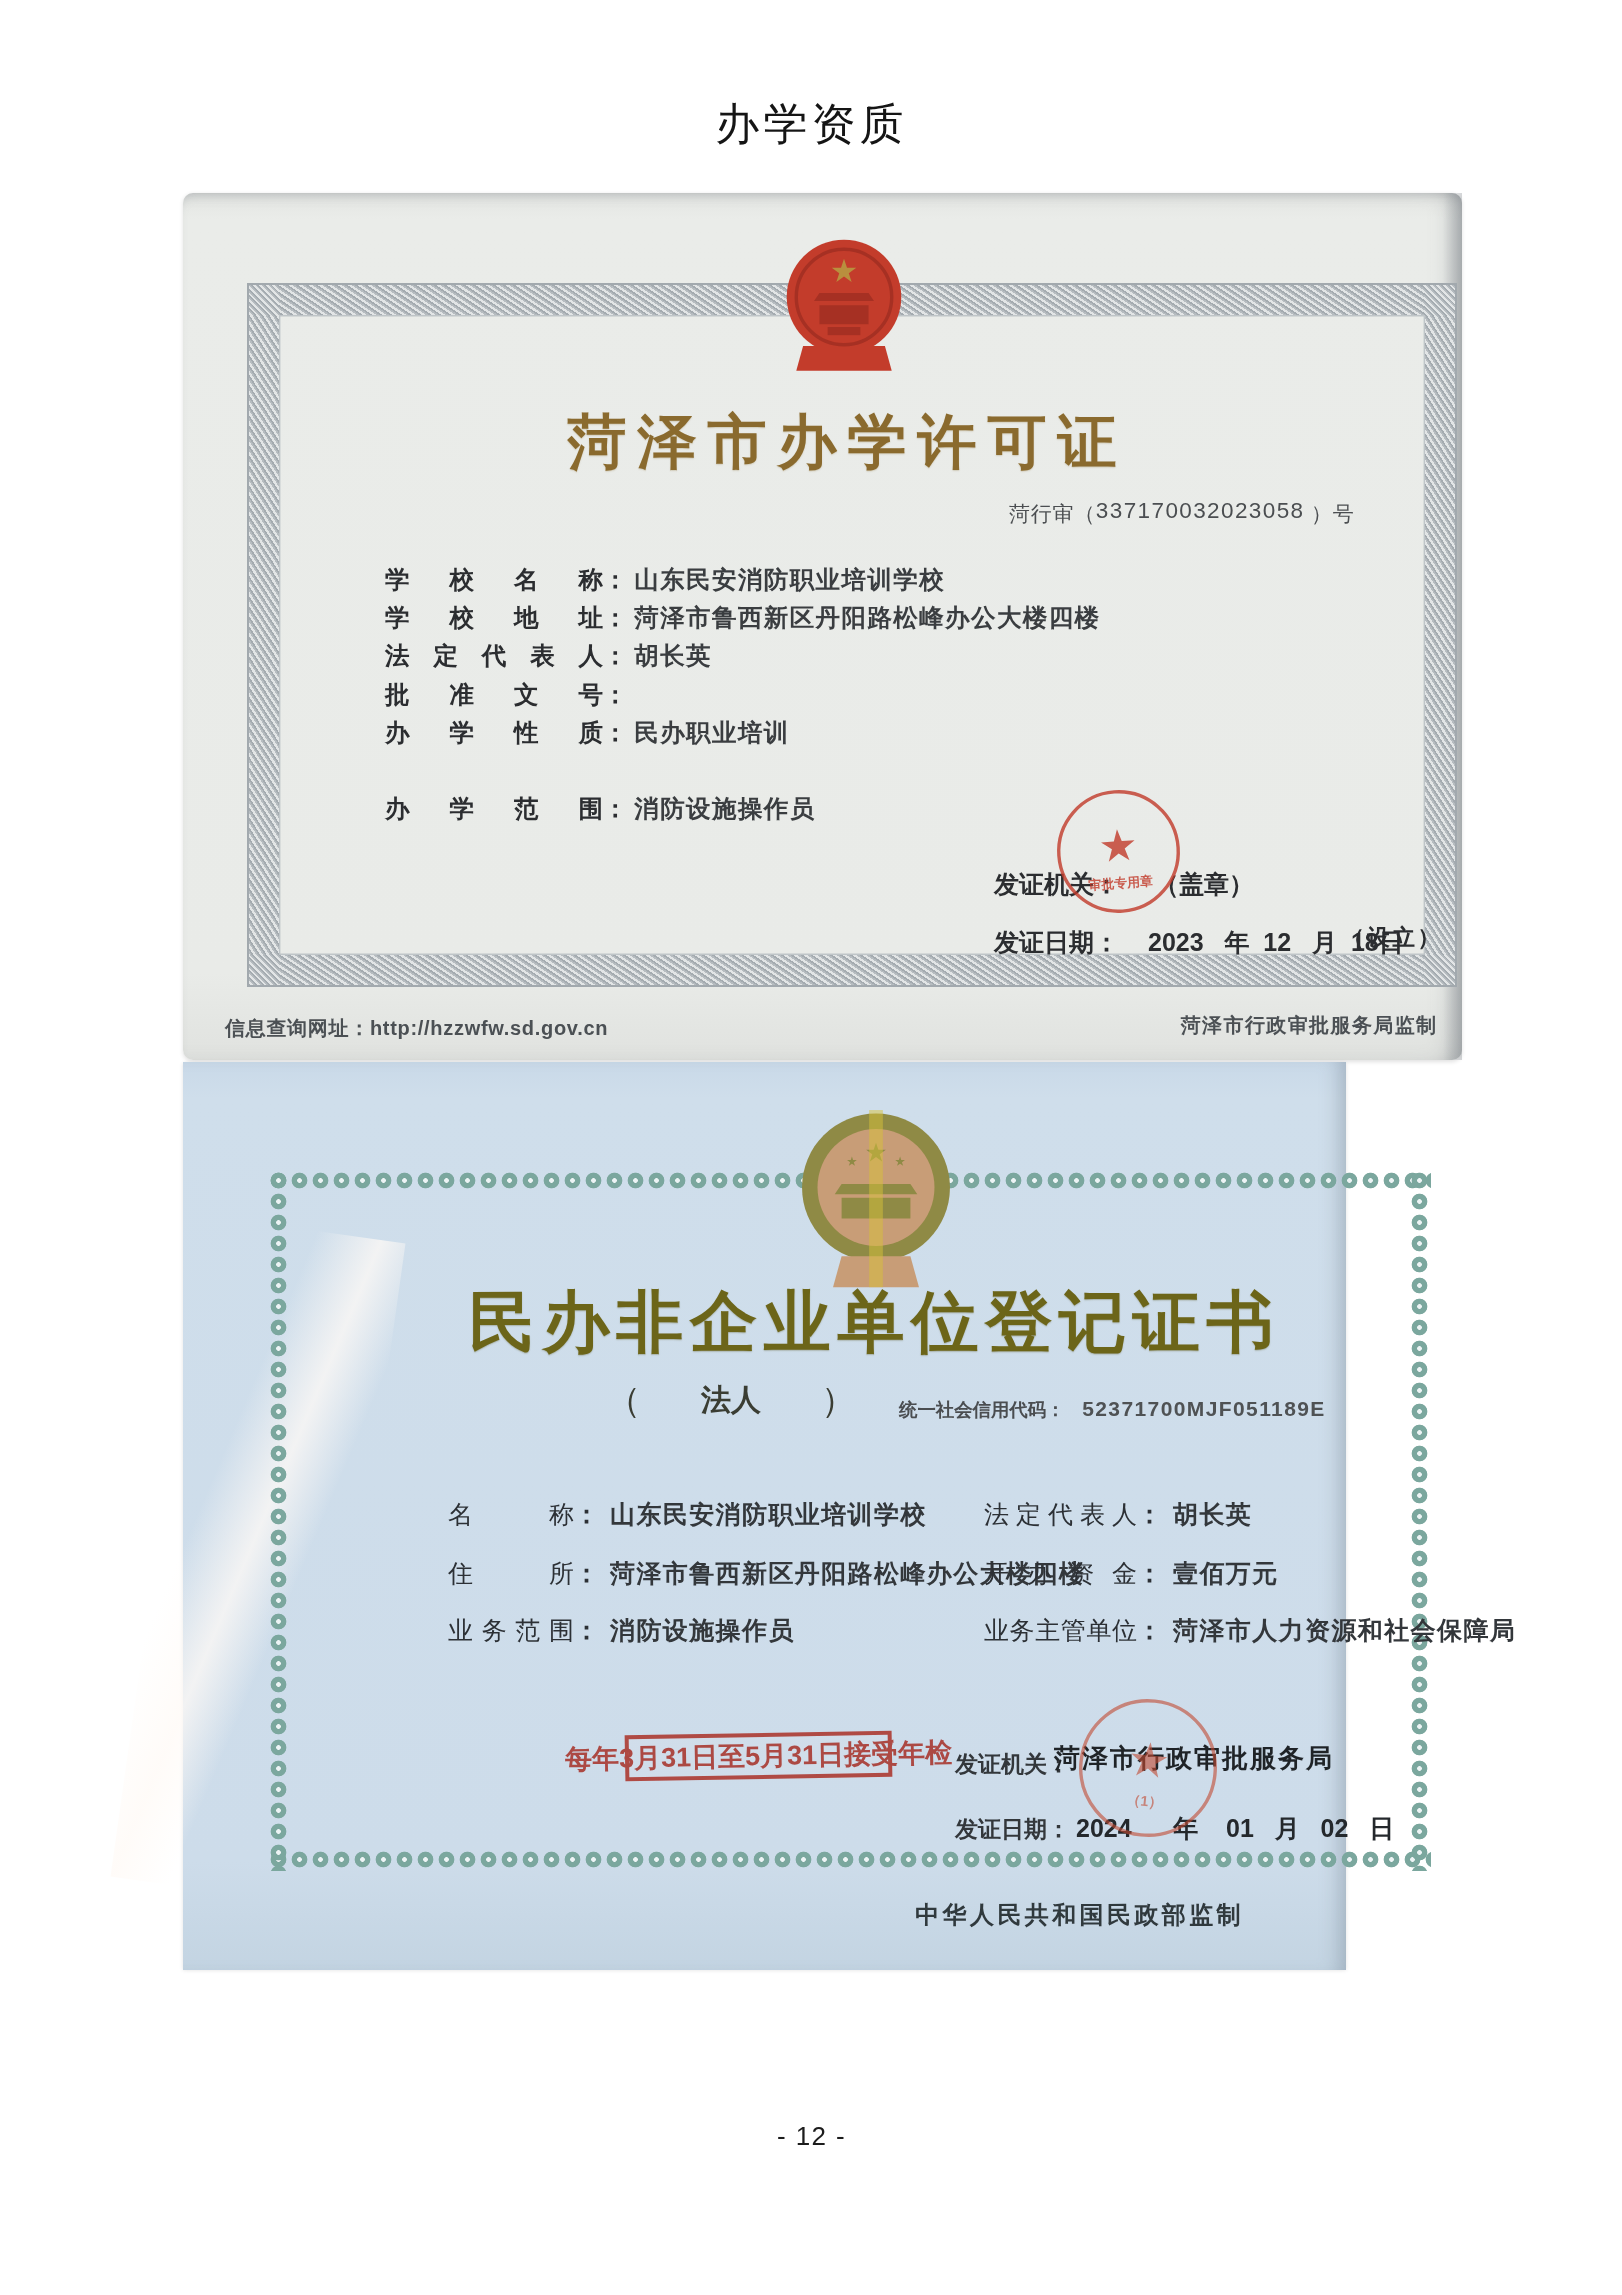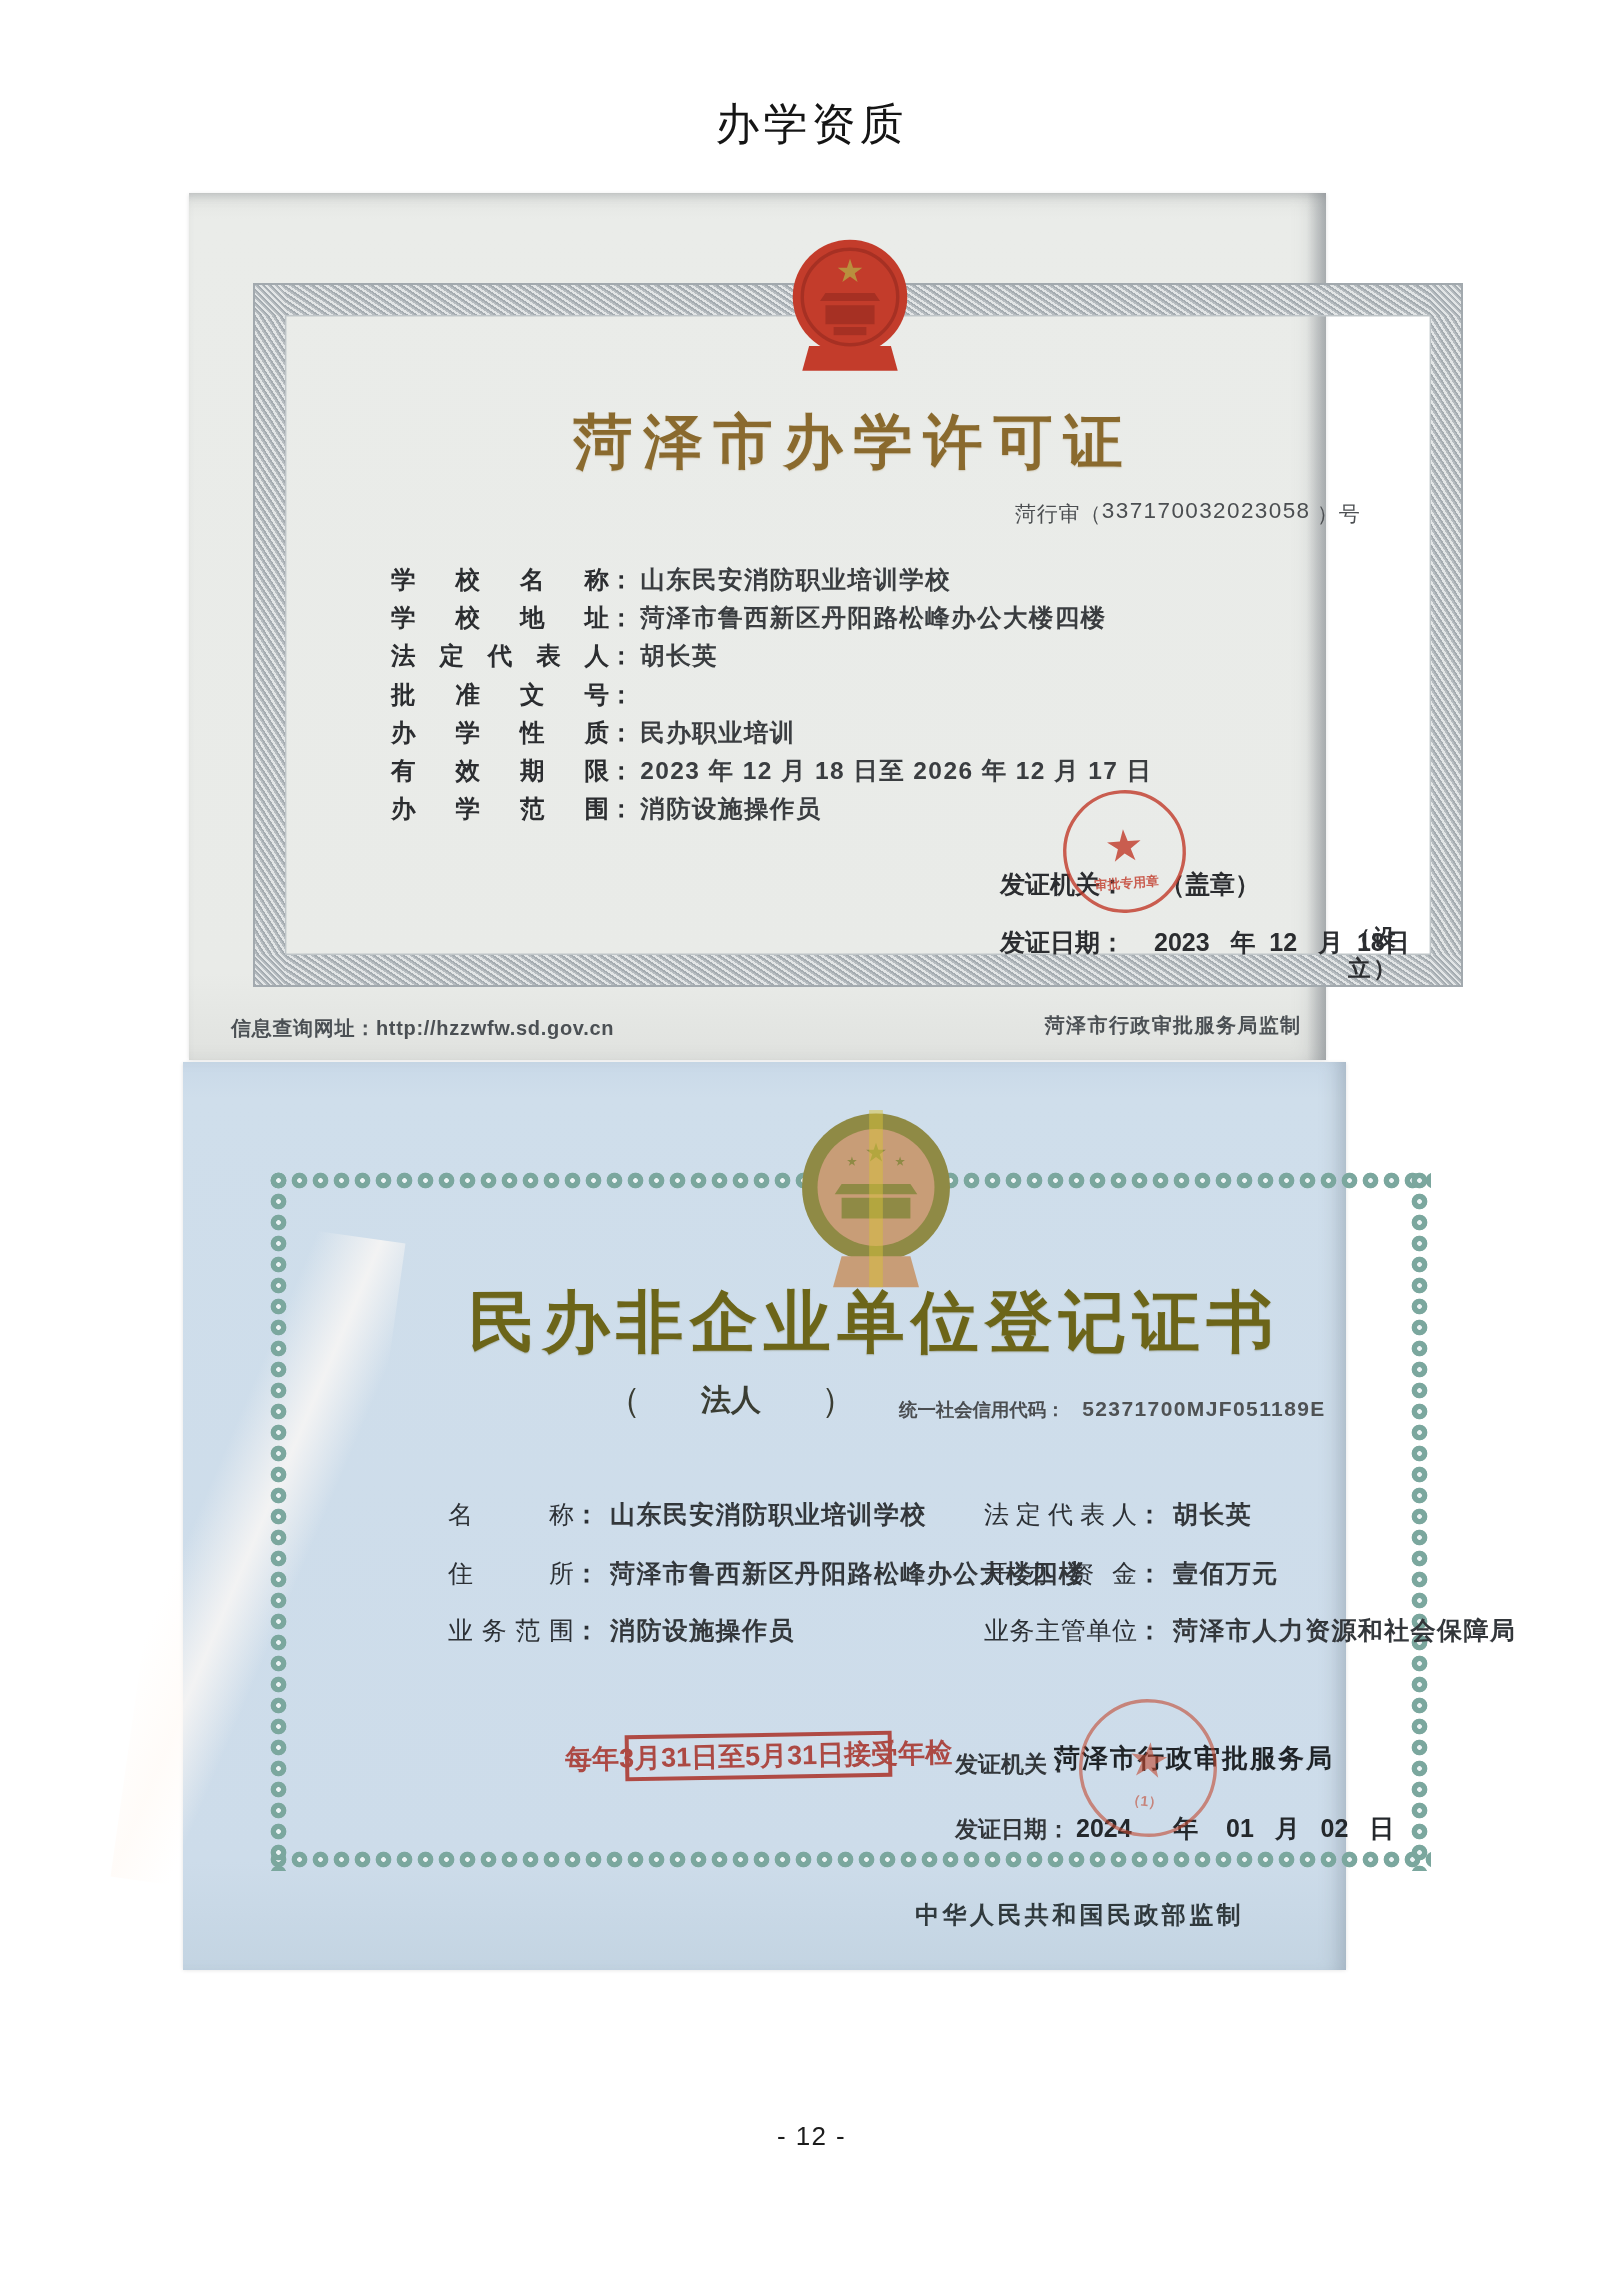--- a/index.html
+++ b/index.html
@@ -6,25 +6,25 @@
   body { background:#ffffff; font-family:"Liberation Sans", sans-serif; }
   .page { position:relative; width:1623px; height:2295px; background:#ffffff; overflow:hidden;padding-left:16px; }
 
   .header-title { position:absolute; top:95px; left:0; width:100%; text-align:center;
     font-size:44px; color:#151515; letter-spacing:4.1px; }
 
   .page-num { position:absolute; top:2121px; left:0; width:100%; text-align:center;
     font-size:26px; color:#1c1c1c; letter-spacing:1.4px; }
 
   
-  .cert1 { position:absolute; left:189px; top:193px; width:1137px; height:867px;
+  .cert1 { position:absolute; left:183px; top:193px; width:1279px; height:867px;
     background:linear-gradient(180deg,#e3e5e2 0,#eaece9 3%,#e9ebe8 90%,#e0e2df 100%);
     box-shadow: inset -20.4px 0 23px -13.6px rgba(110,116,122,.5),
                 inset 0 8.2px 11px -6.8px rgba(110,116,122,.35),
-                0 1.4px 4.1px rgba(0,0,0,.12); }
+                0 1.4px 4.1px rgba(0,0,0,.12); border-radius: 10px; }
   .cert1-shadow-right { position:absolute; right:0; top:0; width:19px; height:100%;
     background:linear-gradient(90deg, rgba(130,136,142,0), rgba(130,136,142,.35)); }
   .frame1 { position:absolute; left:66px; top:92px; width:1206px; height:700px;
     border:30px solid transparent;
     border-image:repeating-linear-gradient(45deg,#a4abb0 0,#a4abb0 2px,#e2e5e6 2px,#e2e5e6 4.8px,#b6bcc0 4.8px,#b6bcc0 6.8px) 44;
     box-shadow:0 0 0 2px #a2a9ae, inset 0 0 0 1.4px #bfc5c8; }
   .emblem1 { position:absolute; left:590px; top:44px; width:142px; height:135px; }
   .cert1-title { position:absolute; left:0; width:1329px; top:210px; text-align:center;
     font-family:"Liberation Serif", serif; font-weight:bold; font-size:59px;
     letter-spacing:11px; color:#8a6a2e; text-shadow:0 1.4px 1.4px rgba(140,110,50,.25); }
@@ -132,23 +132,20 @@
     </div>
     <div class="f-row" style="top:446px">
       <span class="f-lbl">法定代表人</span><span class="f-colon">：</span><span class="f-val">胡长英</span>
     </div>
     <div class="f-row" style="top:485px">
       <span class="f-lbl">批准文号</span><span class="f-colon">：</span><span class="f-val"></span>
     </div>
     <div class="f-row" style="top:523px">
       <span class="f-lbl">办学性质</span><span class="f-colon">：</span><span class="f-val">民办职业培训</span>
     </div>
-    <div class="f-row" style="top:561px">
-      <span class="f-lbl">有效期限</span><span class="f-colon">：</span><span class="f-val">2023 年 12 月 18 日至 2026 年 12 月 17 日</span>
-    </div>
     <div class="f-row" style="top:599px">
       <span class="f-lbl">办学范围</span><span class="f-colon">：</span><span class="f-val">消防设施操作员</span>
     </div>
 
     <div class="issue-row" style="left:811px; top:675px;"><span>发证机关：</span><span style="margin-left:35px">（盖章）</span></div>
     <div class="issue-row" style="left:811px; top:733px;"><span>发证日期：</span><span style="margin-left:29px">2023   年  12   月  18日</span></div>
     <div class="issue-note" style="left:1159px; top:729px;">（设立）</div>
 
     <svg class="seal" style="left:871px; top:594px; opacity:.8;" width="129" height="129" viewBox="0 0 190 190">
       <defs>

